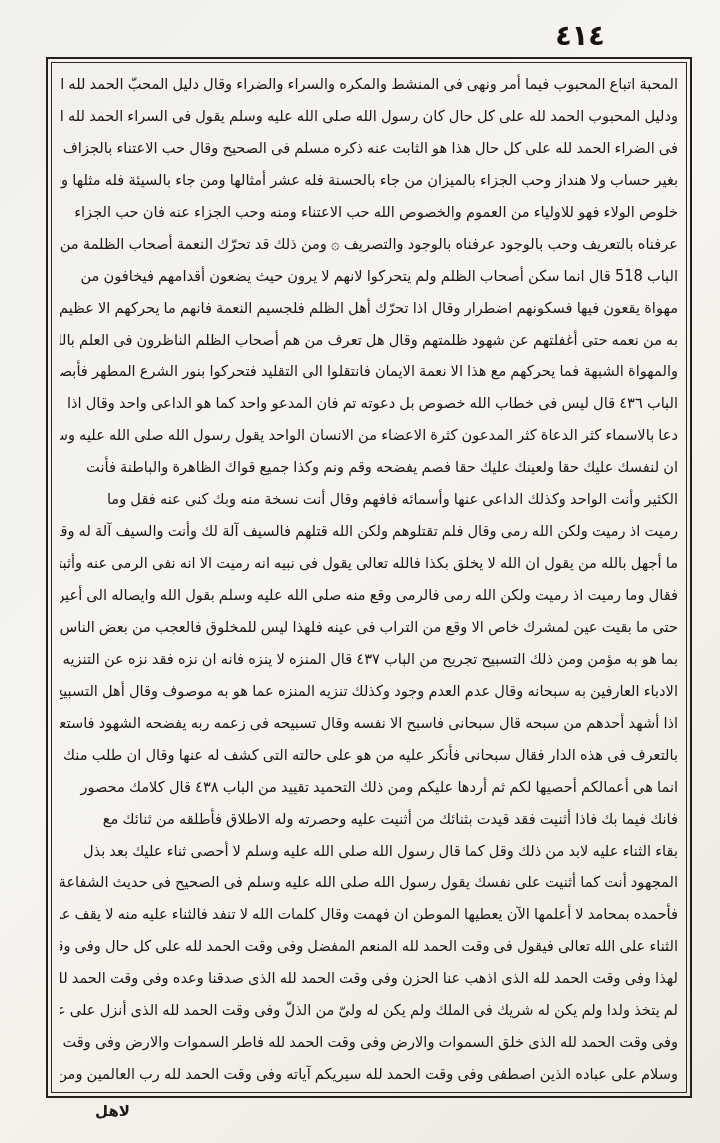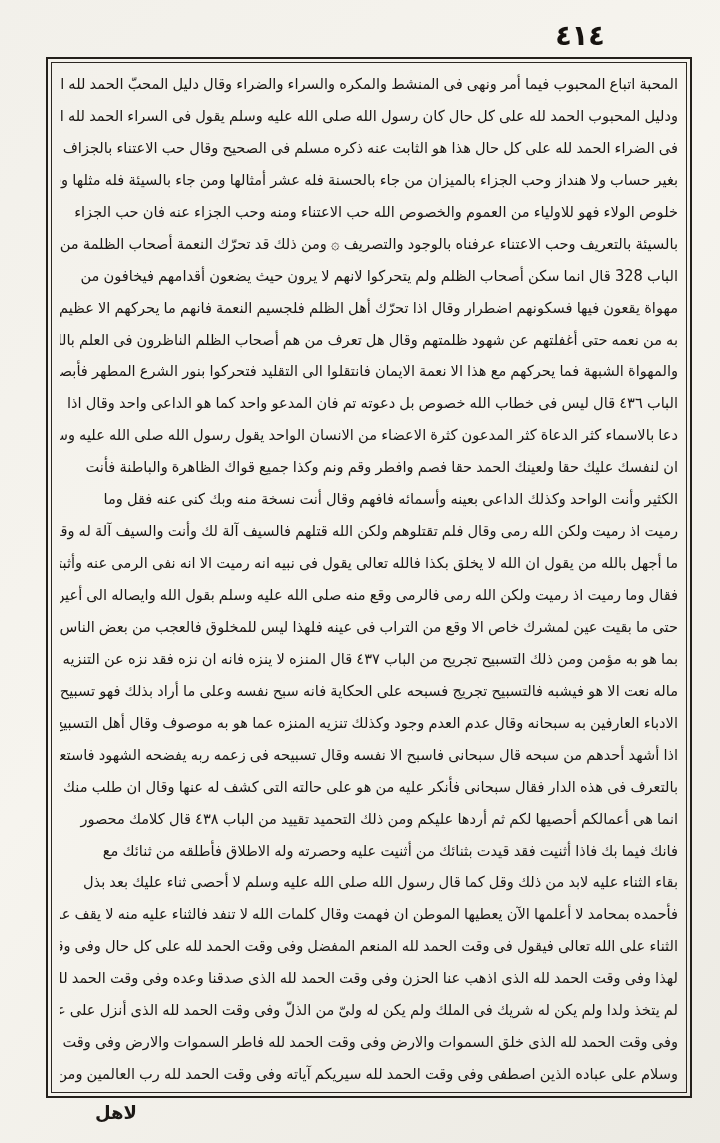--- a/index.html
+++ b/index.html
@@ -59,61 +59,61 @@
     word-spacing:-0.5px;
     color:#1c1815;
     text-rendering:optimizeLegibility;
     transform:scaleY(1.03);
     overflow:hidden;
   }
   .line::after{content:"";display:inline-block;width:100%;}
   .catchword{
     position:absolute;
     left:95px;top:1102px;
-    font-size:18px;
+    font-size:15px;
     font-weight:bold;
     color:#1c1815;
   }
 </style>
 </head>
 <body>
 
 <div class="scan-page">
 
   <div class="page-number">٤١٤</div>
 
   <div class="frame">
     <div class="frame-inner">
       <div class="text-block">
         <div class="line">المحبة اتباع المحبوب فيما أمر ونهى فى المنشط والمكره والسراء والضراء وقال دليل المحبّ الحمد لله المنعم المفضل</div>
         <div class="line">ودليل المحبوب الحمد لله على كل حال كان رسول الله صلى الله عليه وسلم يقول فى السراء الحمد لله المنعم المفضل ويقول</div>
         <div class="line">فى الضراء الحمد لله على كل حال هذا هو الثابت عنه ذكره مسلم فى الصحيح وقال حب الاعتناء بالجزاف عطاء</div>
         <div class="line">بغير حساب ولا هنداز وحب الجزاء بالميزان من جاء بالحسنة فله عشر أمثالها ومن جاء بالسيئة فله مثلها وقال الحب</div>
         <div class="line">خلوص الولاء فهو للاولياء من العموم والخصوص الله حب الاعتناء ومنه وحب الجزاء عنه فان حب الجزاء</div>
-        <div class="line">بالسيئة بالتعريف وحب الاعتناء عرفناه بالوجود والتصريف ۞ ومن ذلك قد تحرّك النعمة أصحاب الظلمة من</div>
-        <div class="line">الباب 328 قال انما سكن أصحاب الظلم ولم يتحركوا لانهم لا يرون حيث يضعون أقدامهم فيخافون من</div>
+        <div class="line">عرفناه بالتعريف وحب بالوجود عرفناه بالوجود والتصريف ۞ ومن ذلك قد تحرّك النعمة أصحاب الظلمة من</div>
+        <div class="line">الباب 518 قال انما سكن أصحاب الظلم ولم يتحركوا لانهم لا يرون حيث يضعون أقدامهم فيخافون من</div>
         <div class="line">مهواة يقعون فيها فسكونهم اضطرار وقال اذا تحرّك أهل الظلم فلجسيم النعمة فانهم ما يحركهم الا عظيم ما أردفهم الله</div>
         <div class="line">به من نعمه حتى أغفلتهم عن شهود ظلمتهم وقال هل تعرف من هم أصحاب الظلم الناظرون فى العلم بالله بالدليل النظرىّ</div>
         <div class="line">والمهواة الشبهة فما يحركهم مع هذا الا نعمة الايمان فانتقلوا الى التقليد فتحركوا بنور الشرع المطهر فأبصروا</div>
         <div class="line">الباب ٤٣٦ قال ليس فى خطاب الله خصوص بل دعوته تم فان المدعو واحد كما هو الداعى واحد وقال اذا</div>
         <div class="line">دعا بالاسماء كثر الدعاة كثر المدعون كثرة الاعضاء من الانسان الواحد يقول رسول الله صلى الله عليه وسلم</div>
-        <div class="line">ان لنفسك عليك حقا ولعينك الحمد حقا فصم وافطر وقم ونم وكذا جميع قواك الظاهرة والباطنة فأنت</div>
-        <div class="line">الكثير وأنت الواحد وكذلك الداعى بعينه وأسمائه فافهم وقال أنت نسخة منه وبك كنى عنه فقل وما</div>
+        <div class="line">ان لنفسك عليك حقا ولعينك عليك حقا فصم يفضحه وقم ونم وكذا جميع قواك الظاهرة والباطنة فأنت</div>
+        <div class="line">الكثير وأنت الواحد وكذلك الداعى عنها وأسمائه فافهم وقال أنت نسخة منه وبك كنى عنه فقل وما</div>
         <div class="line">رميت اذ رميت ولكن الله رمى وقال فلم تقتلوهم ولكن الله قتلهم فالسيف آلة لك وأنت والسيف آلة له وقال</div>
         <div class="line">ما أجهل بالله من يقول ان الله لا يخلق بكذا فالله تعالى يقول فى نبيه انه رميت الا انه نفى الرمى عنه وأثبته</div>
         <div class="line">فقال وما رميت اذ رميت ولكن الله رمى فالرمى وقع منه صلى الله عليه وسلم بقول الله وايصاله الى أعين الكفار</div>
         <div class="line">حتى ما بقيت عين لمشرك خاص الا وقع من التراب فى عينه فلهذا ليس للمخلوق فالعجب من بعض الناس انه يكفر</div>
         <div class="line">بما هو به مؤمن ومن ذلك التسبيح تجريح من الباب ٤٣٧ قال المنزه لا ينزه فانه ان نزه فقد نزه عن التنزيه فانه</div>
-        <div class="line">ماله نعت الا هو فيشبه فالتسبيح تجريج فسبحه على الحكاية فانه سبح نفسه وعلى ما أراد بذلك فهو تسبيح</div>
         <div class="line">الادباء العارفين به سبحانه وقال عدم العدم وجود وكذلك تنزيه المنزه عما هو به موصوف وقال أهل التسبيح</div>
         <div class="line">اذا أشهد أحدهم من سبحه قال سبحانى فاسبح الا نفسه وقال تسبيحه فى زعمه ربه يفضحه الشهود فاستعجل</div>
         <div class="line">بالتعرف فى هذه الدار فقال سبحانى فأنكر عليه من هو على حالته التى كشف له عنها وقال ان طلب منك الدليل فقل</div>
         <div class="line">انما هى أعمالكم أحصيها لكم ثم أردها عليكم ومن ذلك التحميد تقييد من الباب ٤٣٨ قال كلامك محصور</div>
         <div class="line">فانك فيما بك فاذا أثنيت فقد قيدت بثنائك من أثنيت عليه وحصرته وله الاطلاق فأطلقه من ثنائك مع</div>
         <div class="line">بقاء الثناء عليه لابد من ذلك وقل كما قال رسول الله صلى الله عليه وسلم لا أحصى ثناء عليك بعد بذل</div>
+        <div class="line">المجهود أنت كما أثنيت على نفسك يقول رسول الله صلى الله عليه وسلم فى الصحيح فى حديث الشفاعة</div>
         <div class="line">فأحمده بمحامد لا أعلمها الآن يعطيها الموطن ان فهمت وقال كلمات الله لا تنفد فالثناء عليه منه لا يقف عند</div>
         <div class="line">الثناء على الله تعالى فيقول فى وقت الحمد لله المنعم المفضل وفى وقت الحمد لله على كل حال وفى وقت الحمد لله الذى هدانا</div>
         <div class="line">لهذا وفى وقت الحمد لله الذى اذهب عنا الحزن وفى وقت الحمد لله الذى صدقنا وعده وفى وقت الحمد لله الذى</div>
         <div class="line">لم يتخذ ولدا ولم يكن له شريك فى الملك ولم يكن له ولىّ من الذلّ وفى وقت الحمد لله الذى أنزل على عبده الكتاب</div>
         <div class="line">وفى وقت الحمد لله الذى خلق السموات والارض وفى وقت الحمد لله فاطر السموات والارض وفى وقت الحمد لله</div>
         <div class="line">وسلام على عباده الذين اصطفى وفى وقت الحمد لله سيريكم آياته وفى وقت الحمد لله رب العالمين ومن ذلك التأويل</div>
       </div>
     </div>
   </div>
 

